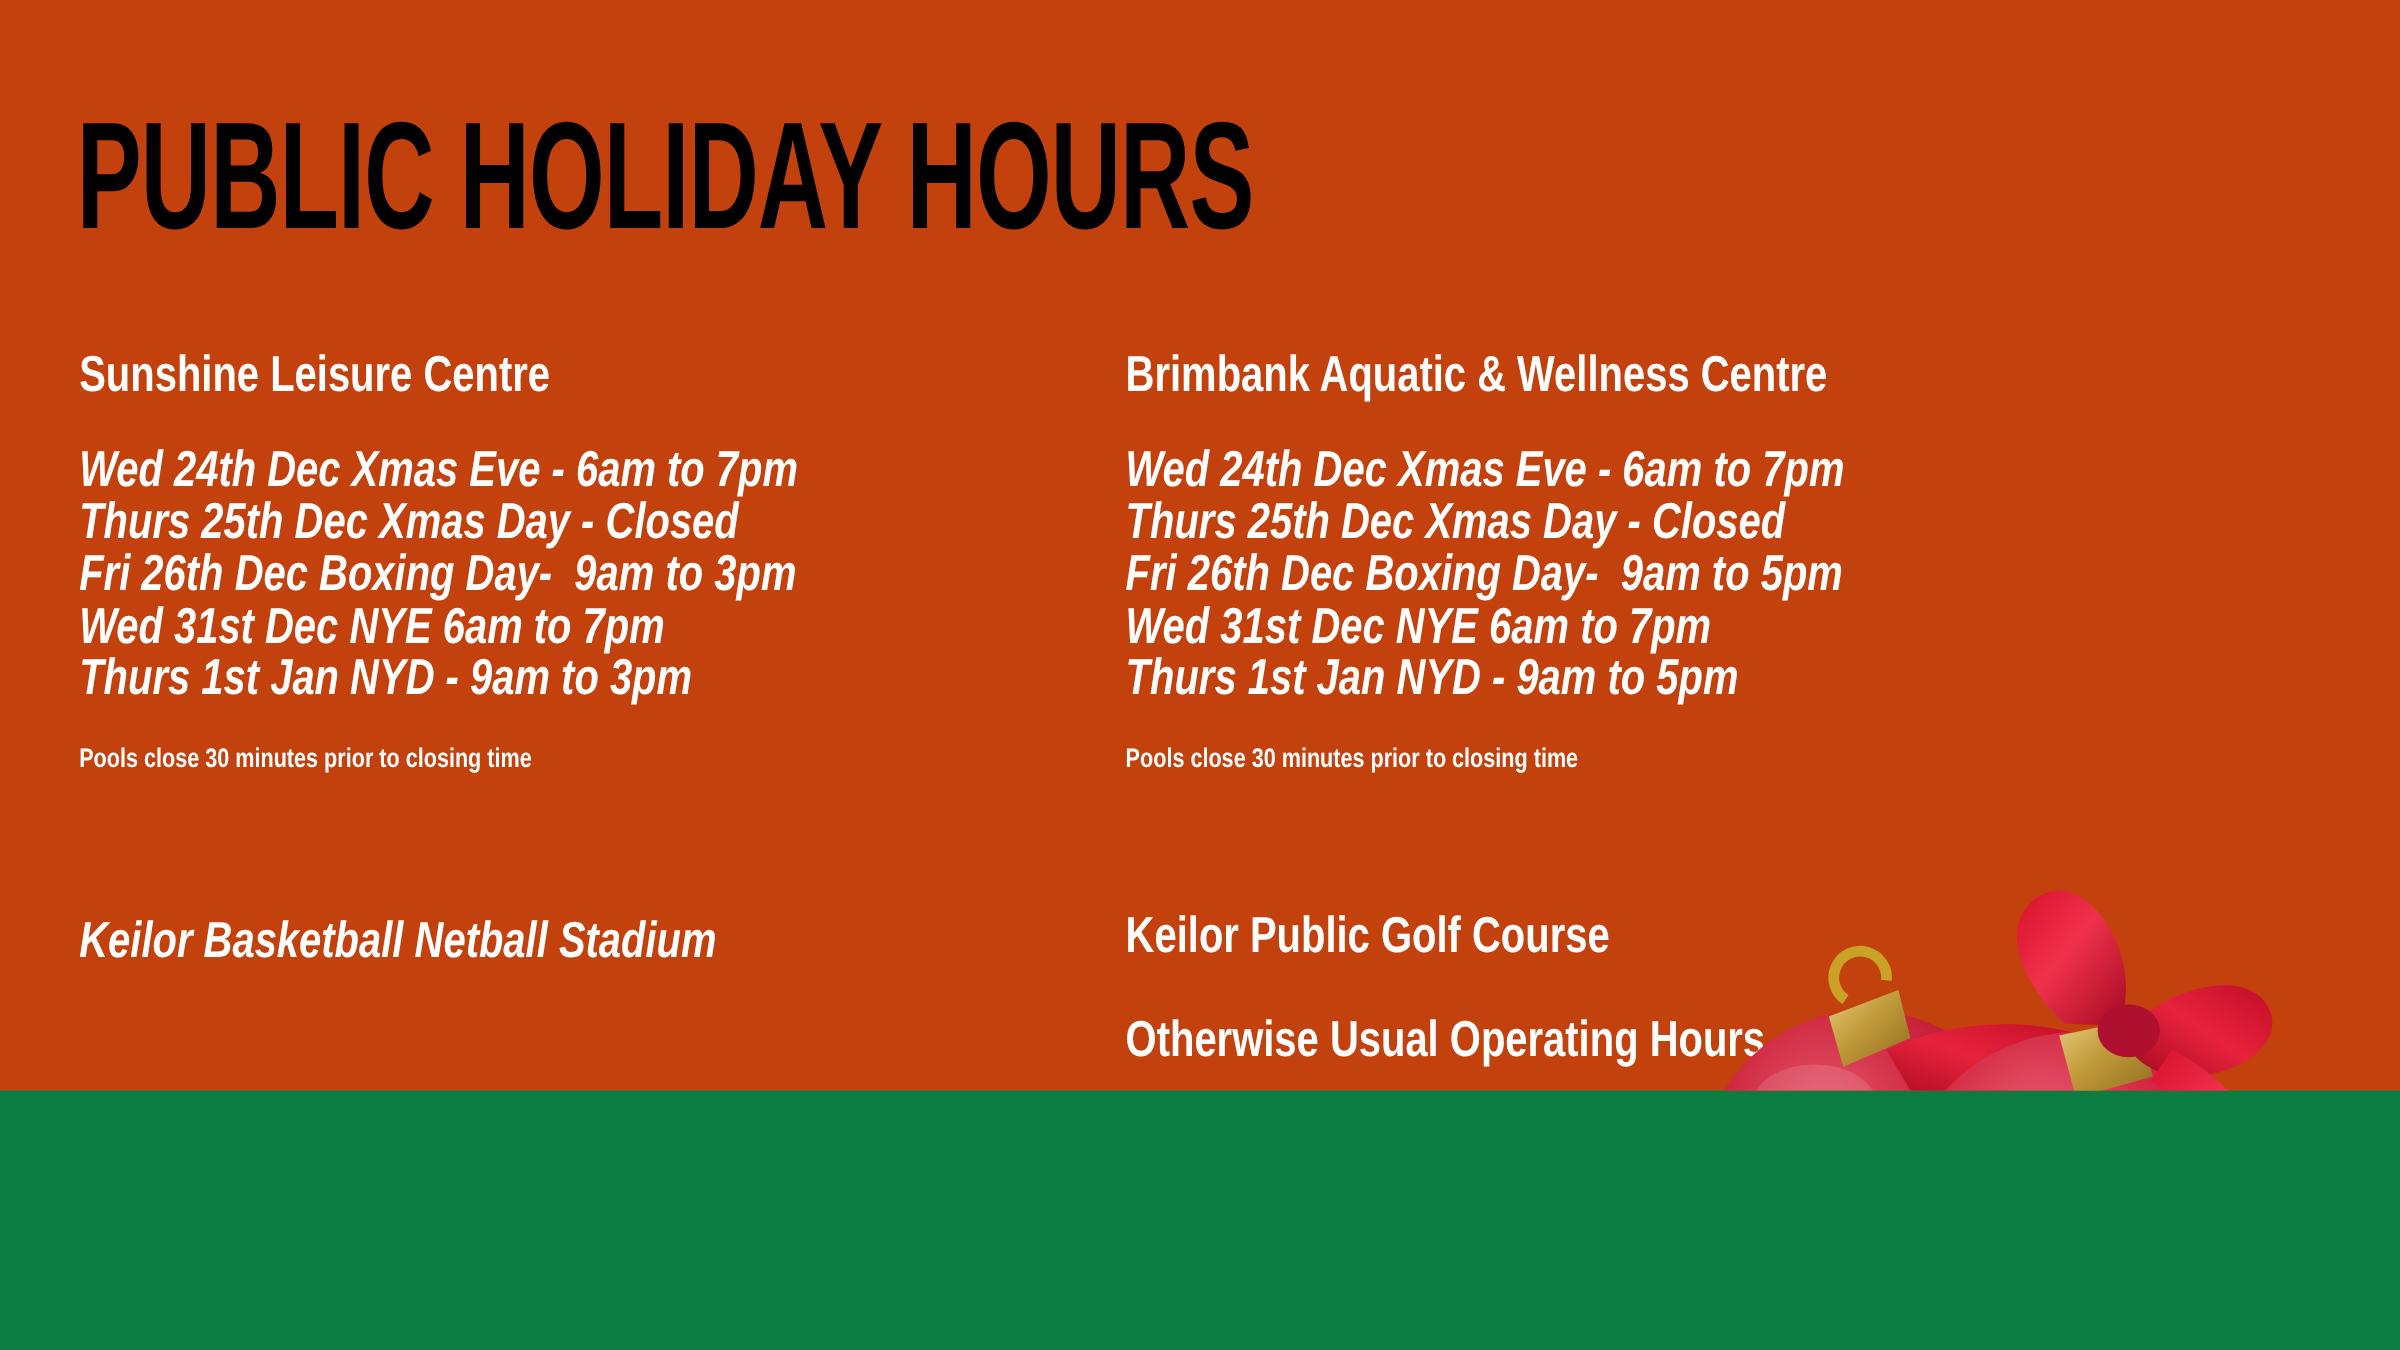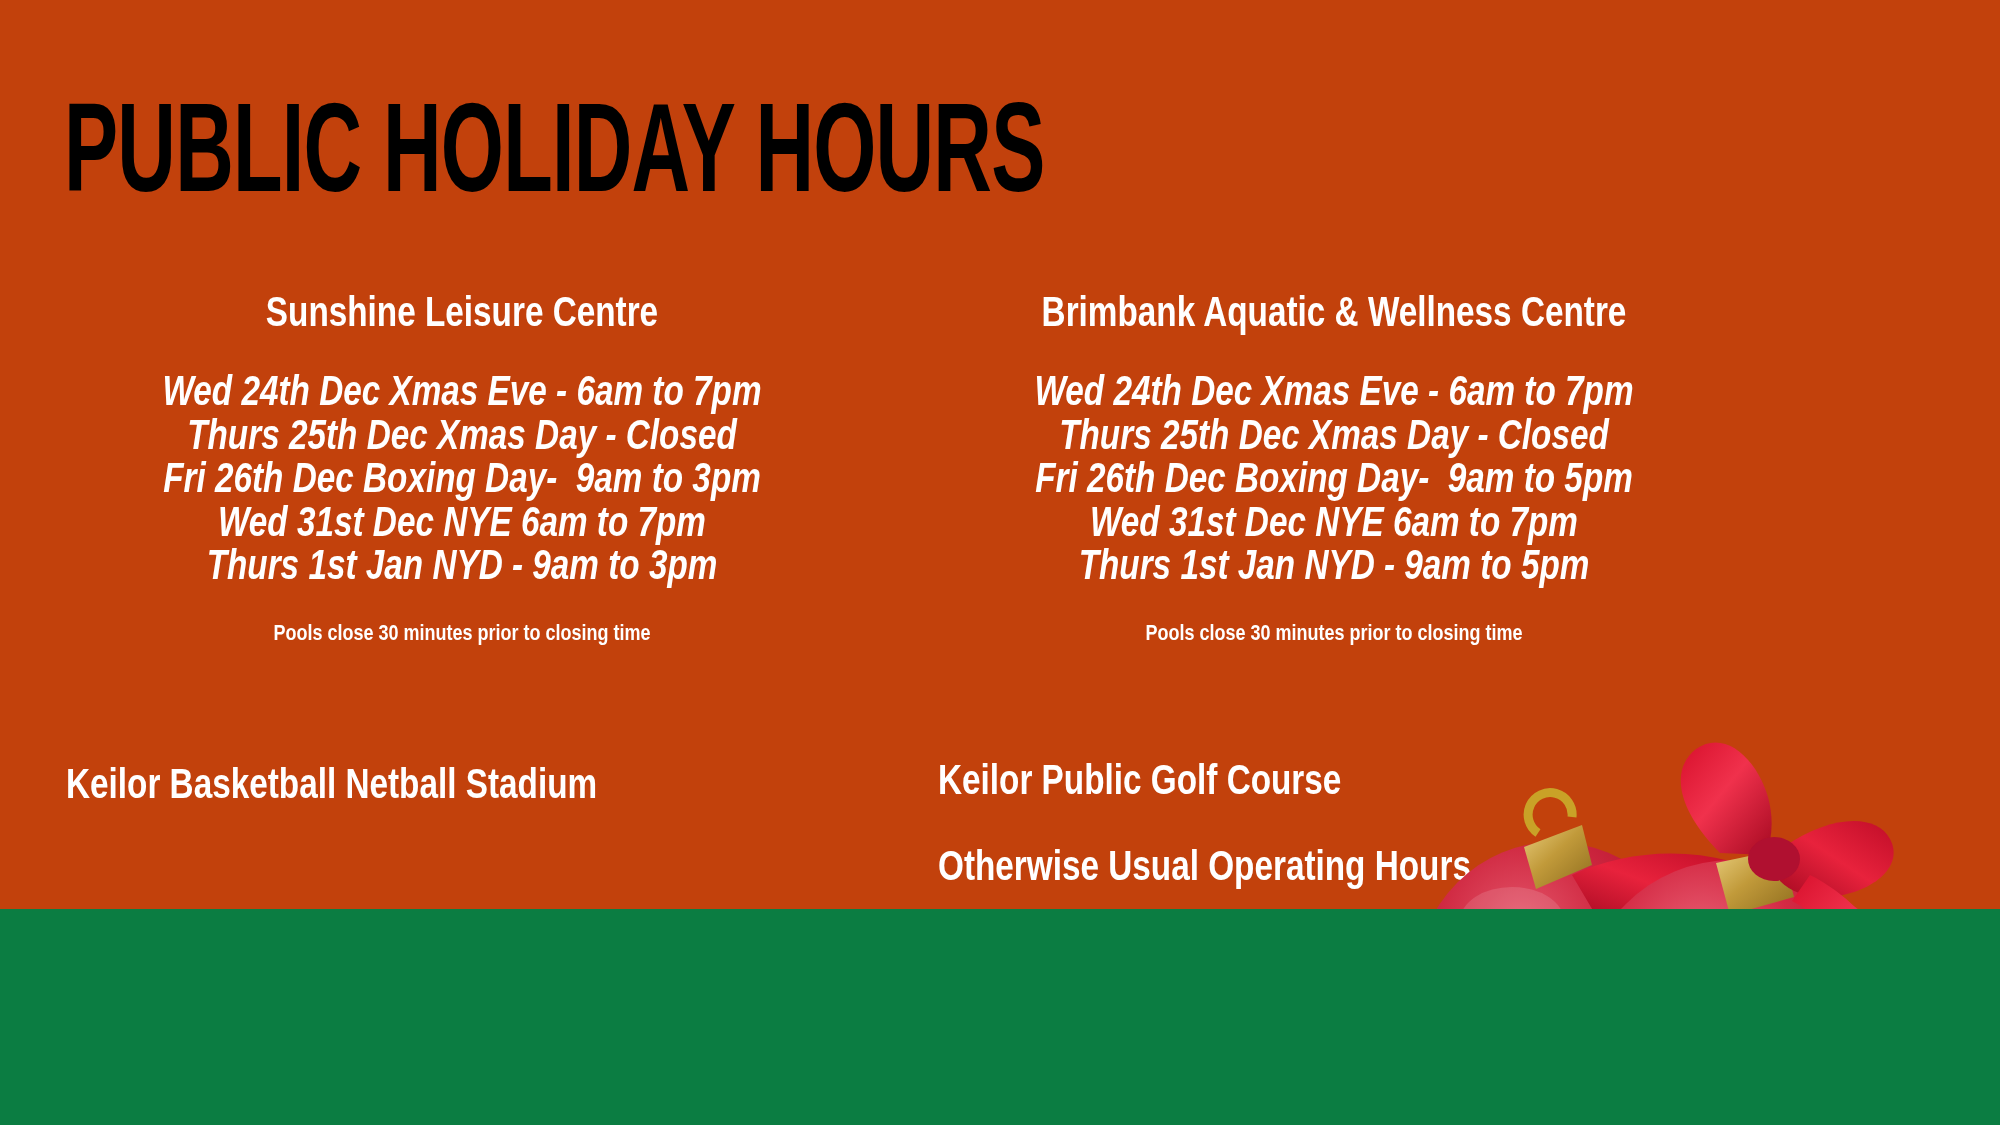--- a/index.html
+++ b/index.html
@@ -30,21 +30,20 @@
     letter-spacing: -1px;
     transform: scaleX(0.78) scaleY(1.22);
     transform-origin: left top;
     white-space: nowrap;
   }
 
   
   .col {
     position: absolute;
     width: 880px;
-    text-align: center;
   }
   .col-left  { left: 66px; top: 288px; }
   .col-right { left: 938px; top: 288px; }
 
   .venue-block { margin-bottom: 0; }
 
   .venue-name {
     margin: 0;
     color: #ffffff;
     font-family: "Liberation Sans Narrow", "Liberation Sans", sans-serif;
@@ -91,21 +90,21 @@
     font-family: "Liberation Sans Narrow", "Liberation Sans", sans-serif;
     font-weight: 700;
     font-size: 37px;
     line-height: 1.175;
     transform: scaleX(0.90) scaleY(1.14);
     transform-origin: left top;
     white-space: nowrap;
   }
 
   
-  .block-2-left  { position: absolute; left: 66px;  top: 760px; width: 880px; }
+  .block-2-left  { position: absolute; left: 66px;  top: 760px; width: 880px; font-style: italic; }
   .block-2-right { position: absolute; left: 938px; top: 756px; width: 880px; }
 
   .gap-lines { margin-top: 42px; }
   .gap-small { margin-top: 44px; }
 
   
   .ornaments {
     position: absolute;
     left: 1120px;
     top: 735px;

